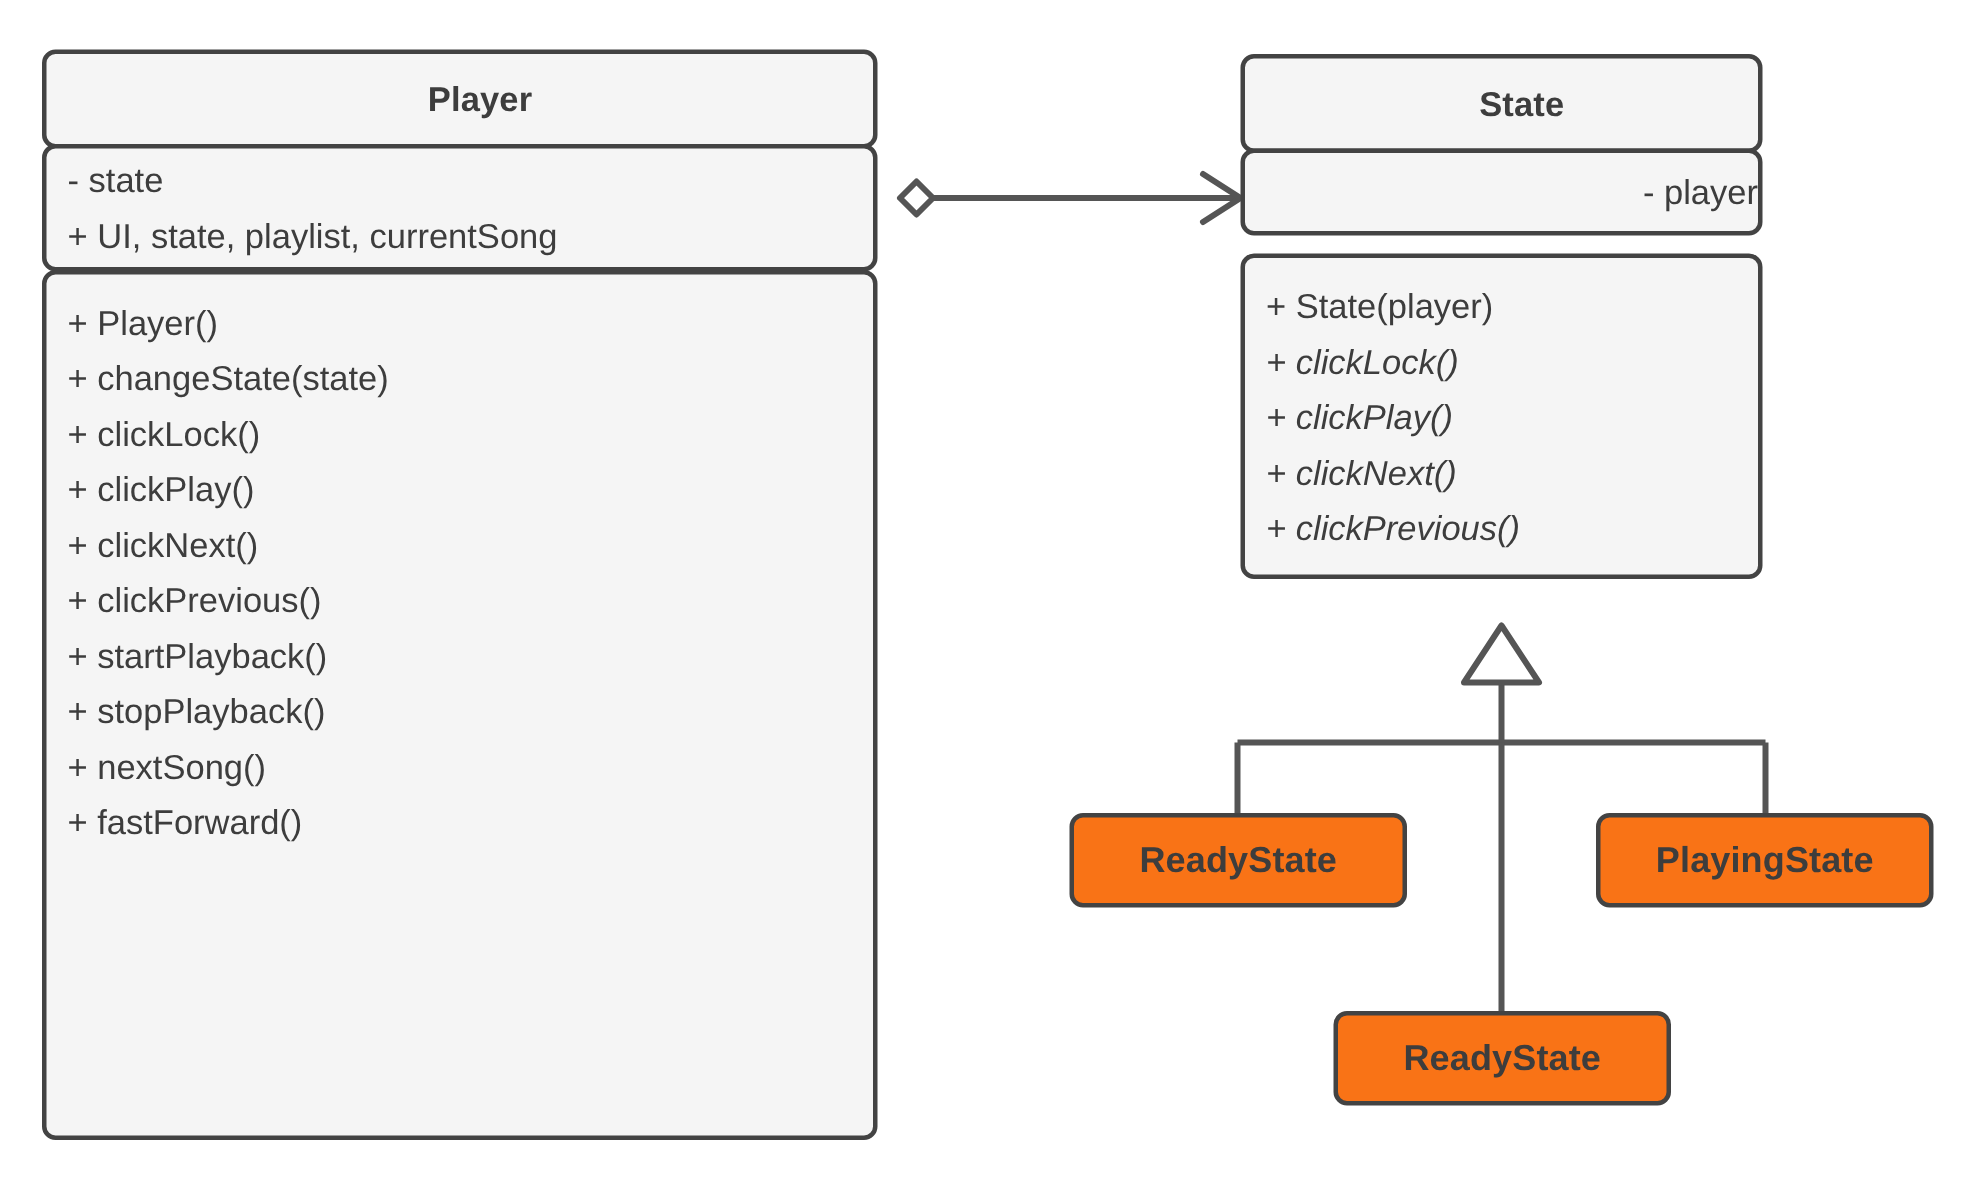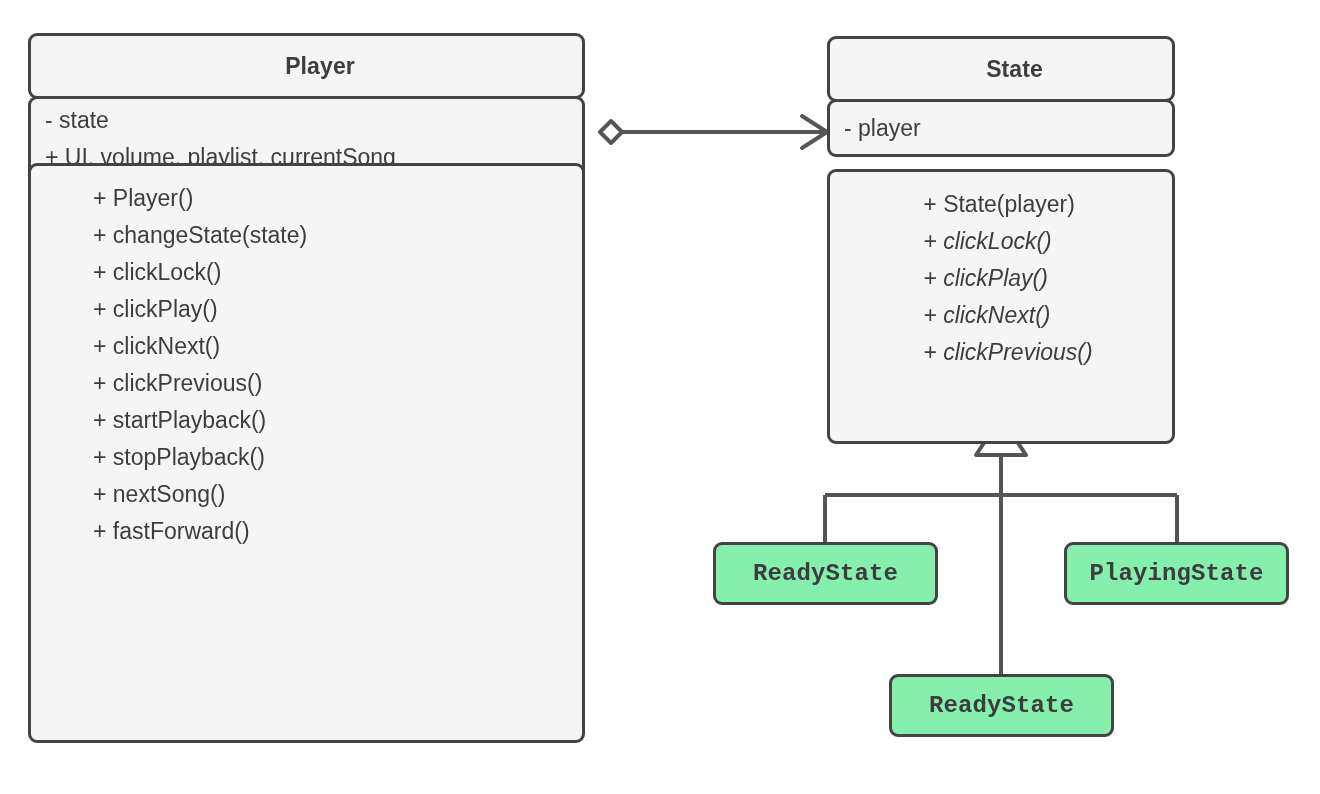--- a/index.html
+++ b/index.html
@@ -60,27 +60,26 @@
     white-space: nowrap;
   }
   .member.abstract {
     font-style: italic;
   }
 
   
   .simple-class {
     position: absolute;
     box-sizing: border-box;
-    background: #86efac;
+    background: #f97316;
     border: 3px solid #434343;
     border-radius: 9px;
     display: flex;
     align-items: center;
     justify-content: center;
-    font-family: Liberation Mono, monospace;
   }
   .simple-class .class-title {
     font-size: 24px;
   }
 
   
   .edge-layer {
     position: absolute;
     left: 0;
     top: 0;
@@ -120,25 +119,25 @@
 
   <div class="uml-class" style="left:28px; top:33px; width:557px; height:725px;">
 
     <div class="compartment header" style="top:0; height:66px;">
       <span class="class-title">Player</span>
     </div>
 
     <div class="compartment" style="top:63px; height:85px;">
       <ul class="member-list">
         <li class="member">- state</li>
-        <li class="member">+ UI, volume, playlist, currentSong</li>
+        <li class="member">+ UI, state, playlist, currentSong</li>
       </ul>
     </div>
 
-    <div class="compartment" style="top:130px; height:580px; justify-content:flex-start; padding-top:14px;padding-left:48px;">
+    <div class="compartment" style="top:147px; height:580px; justify-content:flex-start; padding-top:14px;">
       <ul class="member-list">
         <li class="member">+ Player()</li>
         <li class="member">+ changeState(state)</li>
         <li class="member">+ clickLock()</li>
         <li class="member">+ clickPlay()</li>
         <li class="member">+ clickNext()</li>
         <li class="member">+ clickPrevious()</li>
         <li class="member">+ startPlayback()</li>
         <li class="member">+ stopPlayback()</li>
         <li class="member">+ nextSong()</li>
@@ -146,27 +145,27 @@
       </ul>
     </div>
   </div>
 
   <div class="uml-class" style="left:827px; top:36px; width:348px; height:378px;">
 
     <div class="compartment header" style="top:0; height:66px;">
       <span class="class-title abstract">State</span>
     </div>
 
-    <div class="compartment" style="top:63px; height:58px;">
+    <div class="compartment" style="top:63px; height:58px;align-items:flex-end;">
       <ul class="member-list">
         <li class="member">- player</li>
       </ul>
     </div>
 
-    <div class="compartment" style="top:133px; height:275px; justify-content:flex-start; padding-top:14px;align-items:center;">
+    <div class="compartment" style="top:133px; height:217px; justify-content:flex-start; padding-top:14px;">
       <ul class="member-list">
         <li class="member">+ State(player)</li>
         <li class="member abstract">+ clickLock()</li>
         <li class="member abstract">+ clickPlay()</li>
         <li class="member abstract">+ clickNext()</li>
         <li class="member abstract">+ clickPrevious()</li>
       </ul>
     </div>
   </div>
 

